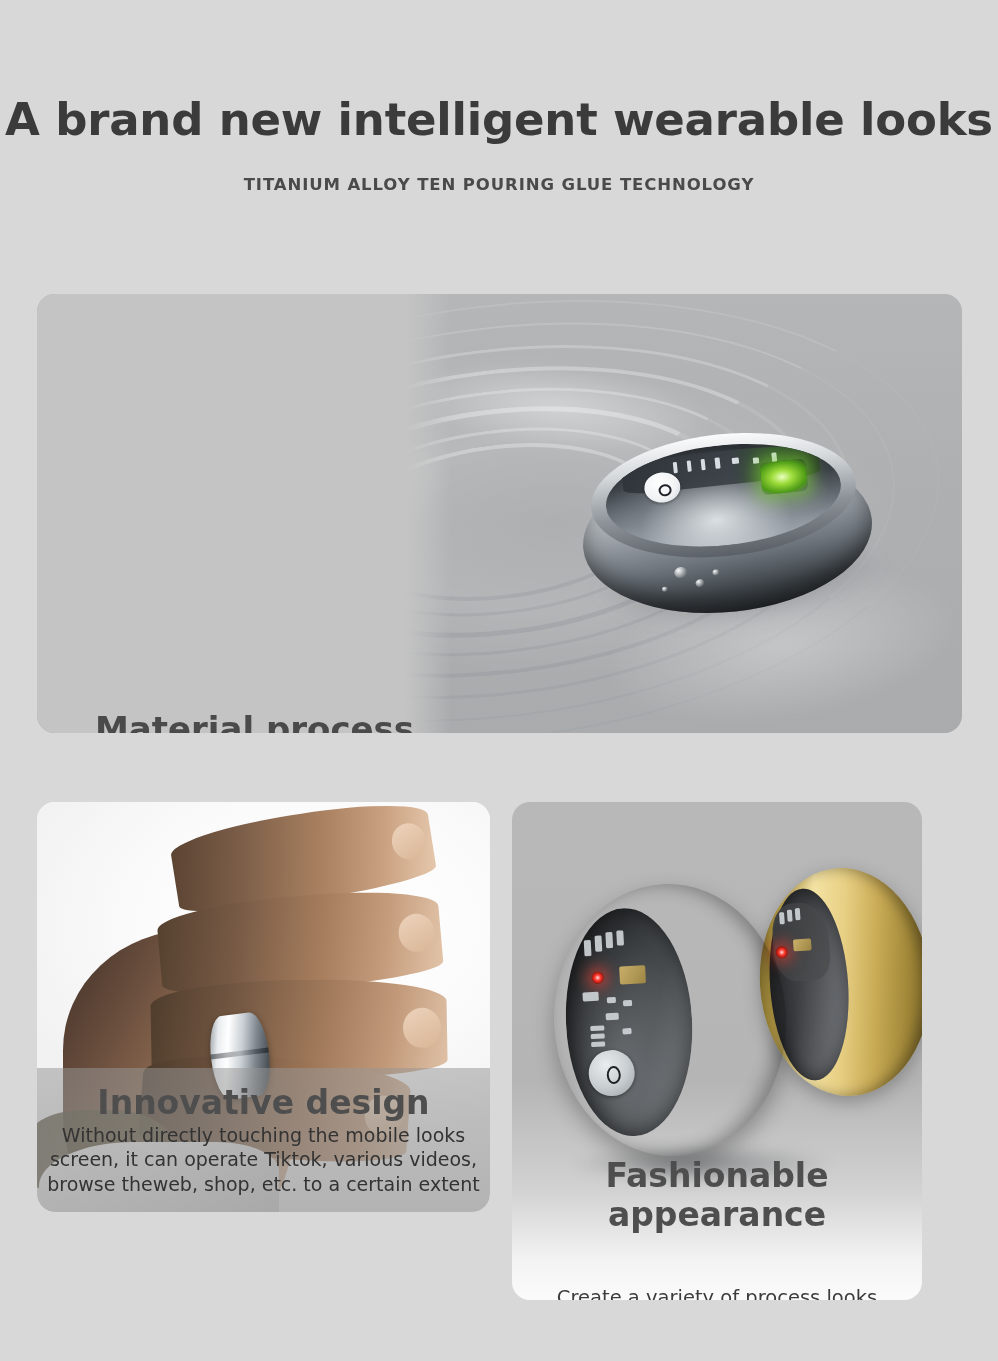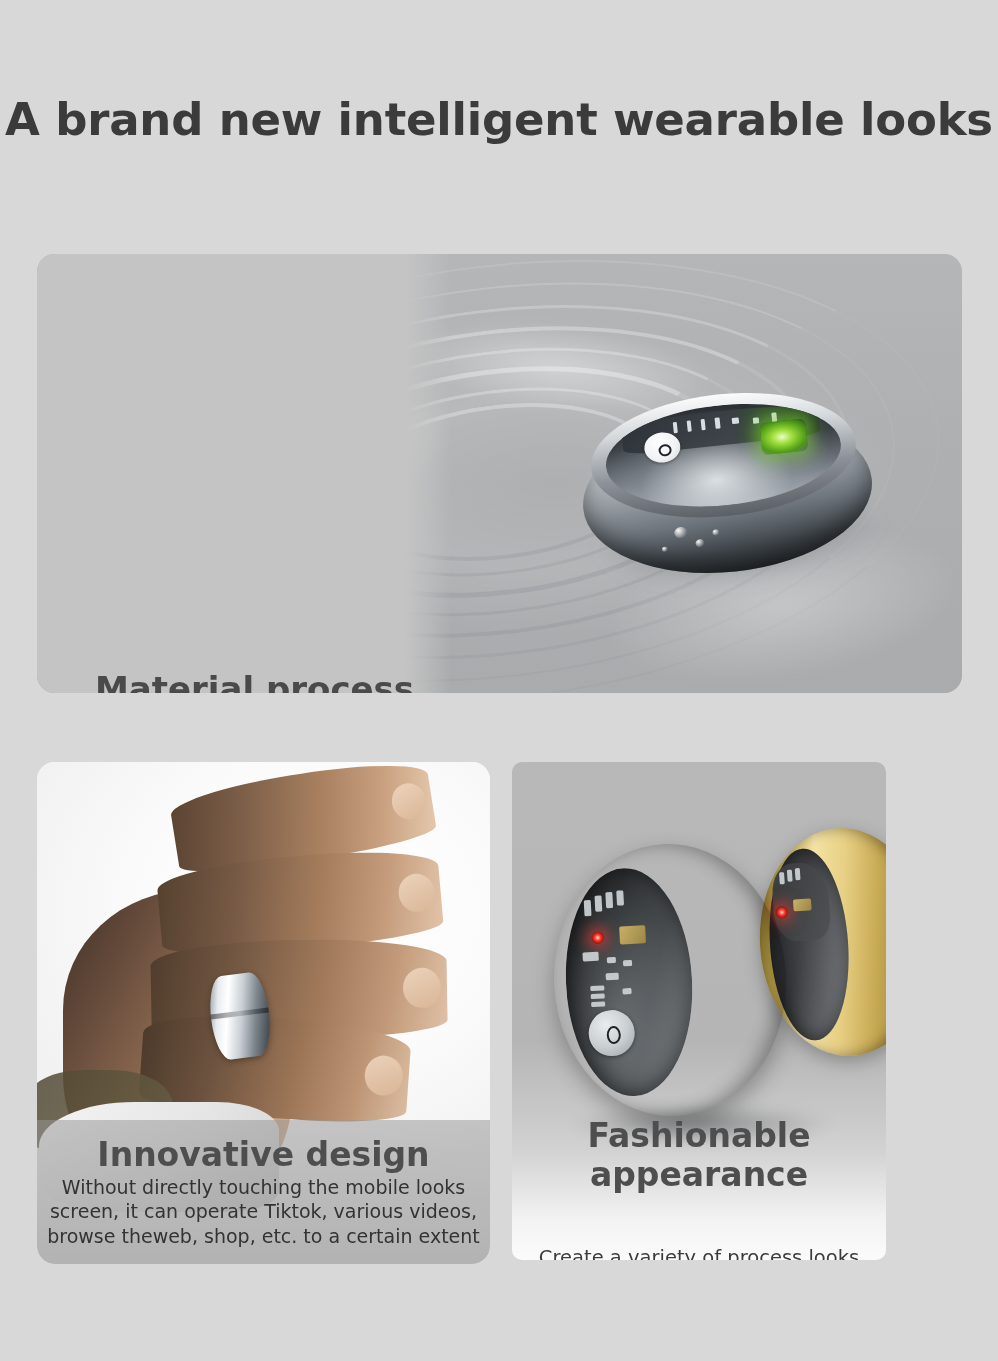--- a/index.html
+++ b/index.html
@@ -40,20 +40,21 @@
     font-weight: 600;
     color: #4a4a4a;
     letter-spacing: 0.9px;
   }
 
   
   .card {
     position: absolute;
     border-radius: 18px;
     overflow: hidden;
+    margin-top: 40px;
   }
 
   
   #card-material {
     left: 37px;
     top: 254px;
     width: 925px;
     height: 439px;
     background: #b9bbbd;
   }
@@ -231,21 +232,21 @@
     font-weight: bold;
     color: #4a4a4a;
     line-height: 1.12;
   }
 
   
   #card-innovative {
     left: 37px;
     top: 762px;
     width: 453px;
-    height: 502px;
+    height: 410px;
     background: #ffffff;
   }
   .hand-scene {
     position: absolute;
     inset: 0;
     background:
       radial-gradient(ellipse 70% 55% at 62% 30%, #ffffff 0%, #fbfbfb 55%, #f2f2f2 100%);
   }
   .hand {
     position: absolute;
@@ -336,24 +337,23 @@
     margin: 2px 0 0 0;
     font-size: 19px;
     line-height: 1.28;
     color: #333333;
   }
 
   
   #card-fashion {
     left: 512px;
     top: 762px;
-    width: 374px;
+    width: 410px;
     height: 498px;
     background: linear-gradient(180deg, #b8b8b8 0%, #b5b5b5 56%, #d2d2d2 78%, #f3f3f3 92%, #fbfbfb 100%);
-    border-radius: 10px;
   }
   .duo-rings {
     position: absolute;
     left: 0; top: 46px;
     width: 450px; height: 330px;
   }
   .ring3d {
     position: absolute;
     border-radius: 50%;
   }
@@ -462,20 +462,21 @@
     margin: 52px 0 0 0;
     font-size: 19.5px;
     color: #3c3c3c;
   }
 </style>
 </head>
 <body>
 
 <div class="page-header">
   <h1 class="headline">A brand new intelligent wearable looks</h1>
+  <div class="subheadline">TITANIUM ALLOY TEN POURING GLUE TECHNOLOGY</div>
 </div>
 
 <div class="card" id="card-material">
 
   <div class="water-scene">
     <div class="ripple r8"></div>
     <div class="ripple r7"></div>
     <div class="ripple r1"></div>
     <div class="ripple r2"></div>
     <div class="ripple r3"></div>

